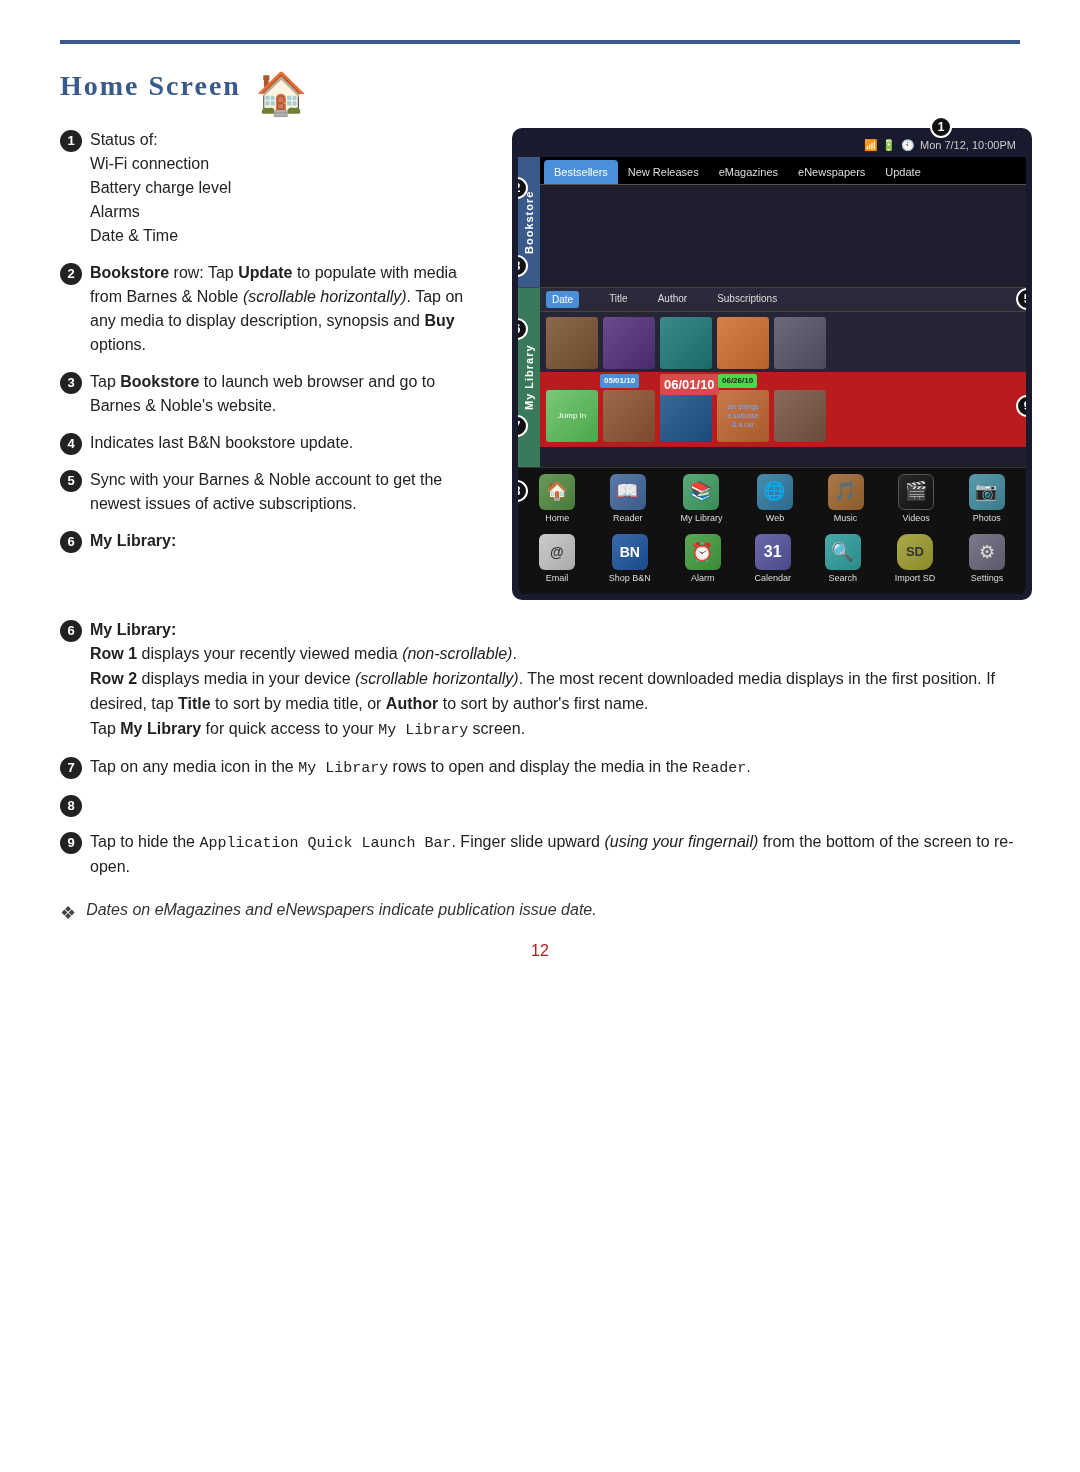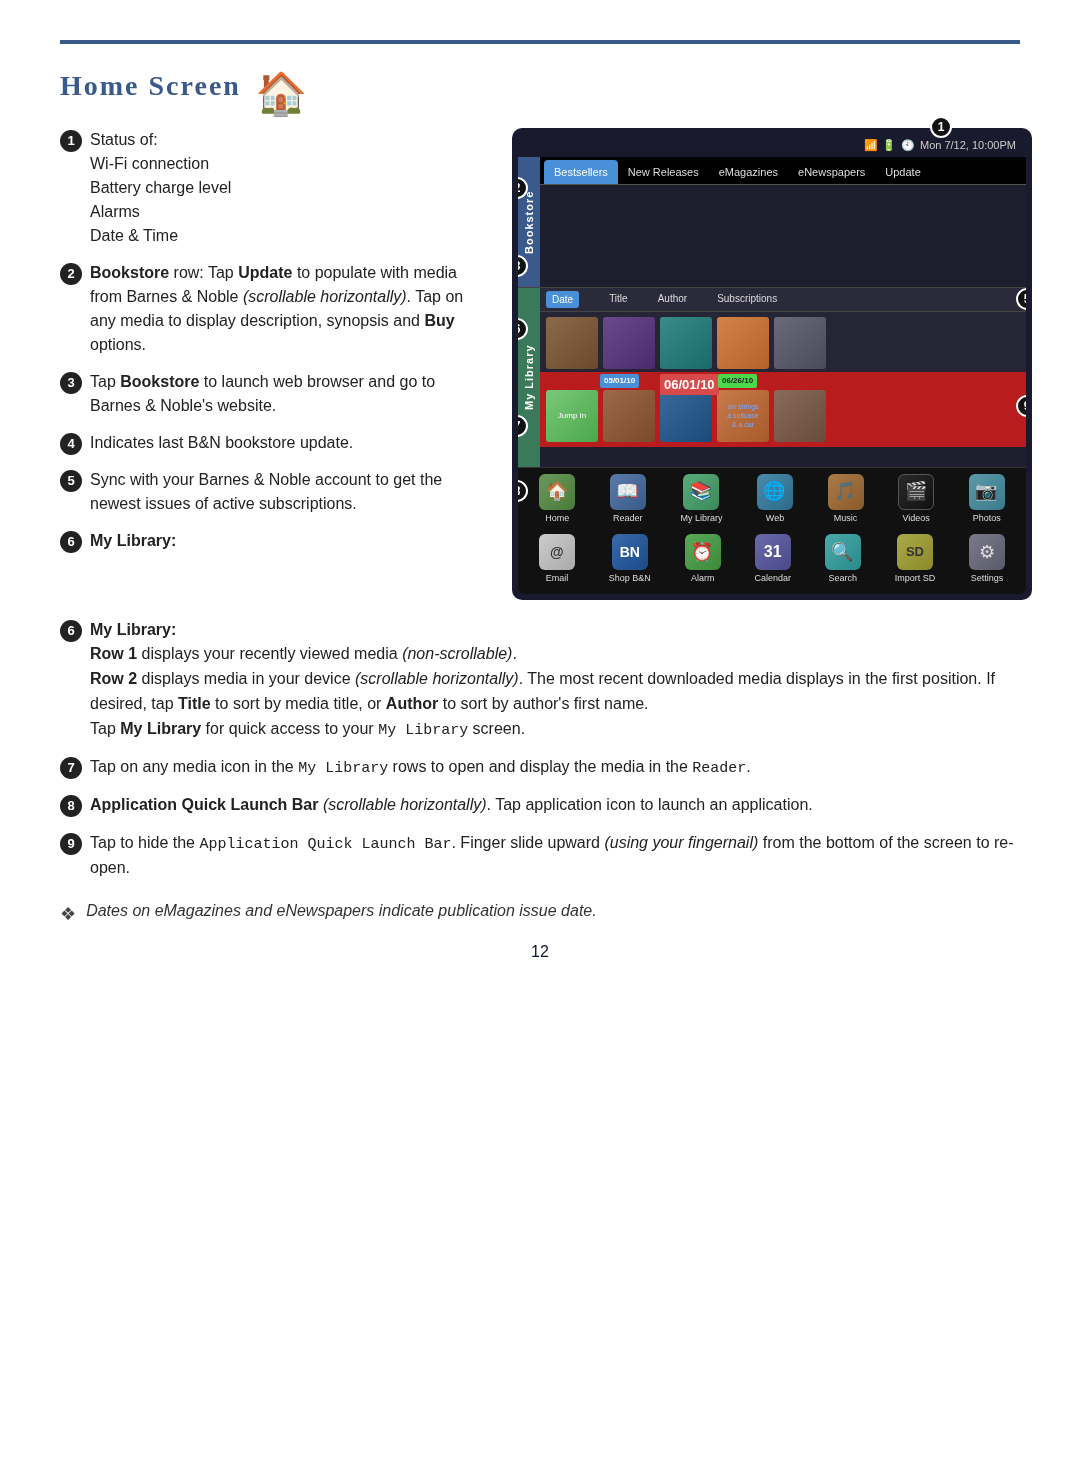--- a/index.html
+++ b/index.html
@@ -293,21 +293,21 @@
     .icon-web { background: linear-gradient(135deg, #4a8aaa, #2a6a8a); }
     .icon-music { background: linear-gradient(135deg, #aa7a4a, #8a5a2a); }
     .icon-videos { background: linear-gradient(135deg, #2a2a2a, #111); border: 1px solid #555; }
     .icon-photos { background: linear-gradient(135deg, #5a9aaa, #3a7a8a); }
 
     .icon-email { background: linear-gradient(135deg, #ccc, #aaa); color: #333; }
     .icon-bn { background: linear-gradient(135deg, #3a6aaa, #1a4a8a); }
     .icon-alarm { background: linear-gradient(135deg, #5aaa5a, #3a8a3a); }
     .icon-calendar { background: linear-gradient(135deg, #6a6aaa, #4a4a8a); }
     .icon-search { background: linear-gradient(135deg, #4aaaaa, #2a8a8a); }
-    .icon-importsd { background: linear-gradient(135deg, #aaaa4a, #8a8a2a); }
+    .icon-importsd { background: linear-gradient(135deg, #aaaa4a, #8a8a2a); border-radius: 11px; }
     .icon-settings { background: linear-gradient(135deg, #7a7a8a, #5a5a6a); }
 
     
     .body-section {
       margin-top: 18px;
     }
     .body-item {
       display: flex;
       gap: 8px;
       margin-bottom: 13px;
@@ -340,21 +340,21 @@
       margin-top: 2px;
     }
     .note-text {
       font-size: 16px;
       font-style: italic;
       color: #333;
     }
     .page-num {
       text-align: center;
       font-size: 16px;
-      color: #0f172a;
+      color: #b91c1c;
       margin-top: 10px;
     }
   </style>
 </head>
 <body>
 
 <div class="top-rule"></div>
 
 <div class="header-row">
   <span class="header-title">Home Screen</span>
@@ -592,23 +592,20 @@
 
   <div class="body-item">
     <span class="circle-num">7</span>
     <span class="body-text">
       Tap on any media icon in the <span class="mono">My Library</span> rows to open and display the media in the <span class="mono">Reader</span>.
     </span>
   </div>
 
   <div class="body-item">
     <span class="circle-num">8</span>
-    <span class="body-text">
-      <b>Application Quick Launch Bar</b> <i>(scrollable horizontally)</i>. Tap application icon to launch an application.
-    </span>
   </div>
 
   <div class="body-item">
     <span class="circle-num">9</span>
     <span class="body-text">
       Tap to hide the <span class="mono">Application Quick Launch Bar</span>. Finger slide upward <i>(using your fingernail)</i> from the bottom of the screen to re-open.
     </span>
   </div>
 
   <div class="note-bullet">

